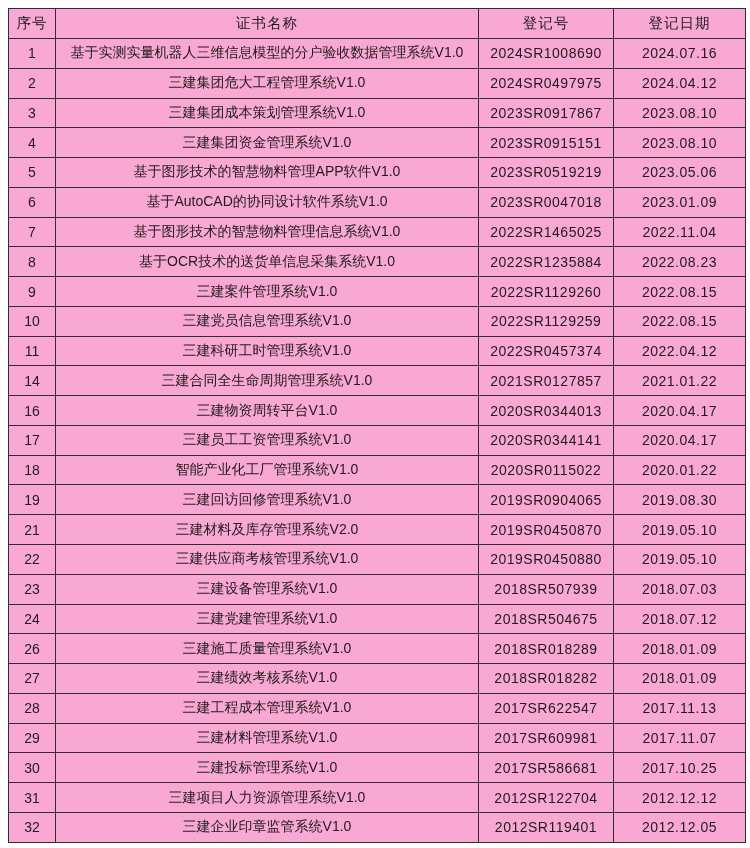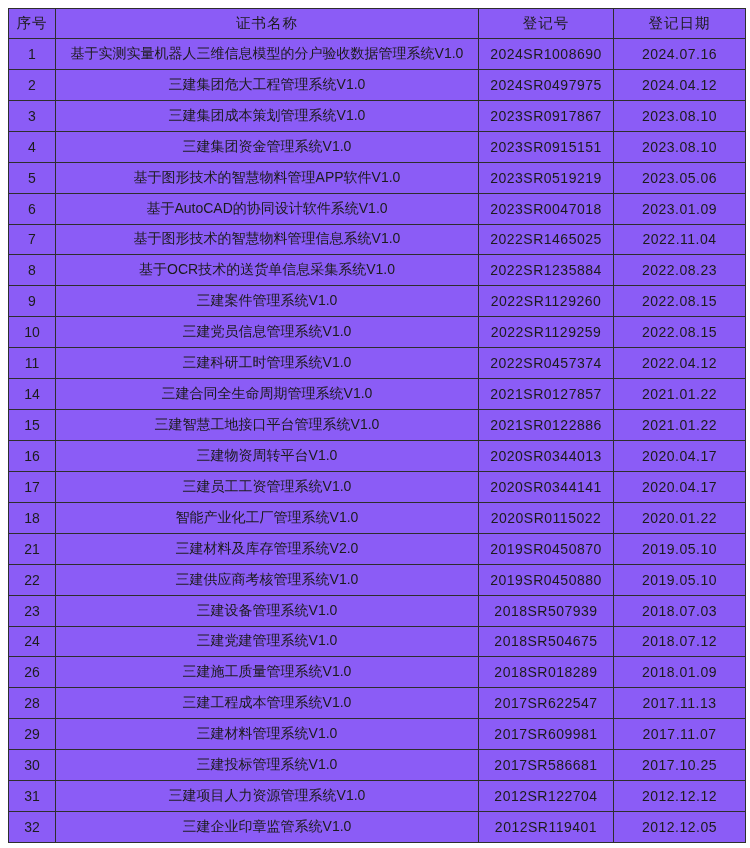--- a/index.html
+++ b/index.html
@@ -19,21 +19,21 @@
     left: 8px;
     top: 8px;
     width: 737px;
     height: 835px;
   }
   table.cert-table {
     border-collapse: collapse;
     table-layout: fixed;
     width: 737px;
     height: 835px;
-    background: #8b5cf6;
+    background: #f9a8d4;
   }
   table.cert-table th,
   table.cert-table td {
     border: 1px solid #2e2e2e;
     text-align: center;
     vertical-align: middle;
     font-size: 14px;
     font-weight: normal;
     color: #1c1c1c;
     padding: 0 1px;
@@ -145,44 +145,44 @@
           <td data-name="reg-no-cell">2022SR0457374</td>
           <td data-name="reg-date-cell">2022.04.12</td>
         </tr>
         <tr data-name="table-row">
           <td data-name="row-index-cell">14</td>
           <td data-name="cert-name-cell">三建合同全生命周期管理系统V1.0</td>
           <td data-name="reg-no-cell">2021SR0127857</td>
           <td data-name="reg-date-cell">2021.01.22</td>
         </tr>
         <tr data-name="table-row">
-          <td data-name="row-index-cell">15</td>
-          <td data-name="cert-name-cell">三建智慧工地接口平台管理系统V1.0</td>
-          <td data-name="reg-no-cell">2021SR0122886</td>
-          <td data-name="reg-date-cell">2021.01.22</td>
-        </tr>
-        <tr data-name="table-row">
           <td data-name="row-index-cell">16</td>
           <td data-name="cert-name-cell">三建物资周转平台V1.0</td>
           <td data-name="reg-no-cell">2020SR0344013</td>
           <td data-name="reg-date-cell">2020.04.17</td>
         </tr>
         <tr data-name="table-row">
           <td data-name="row-index-cell">17</td>
           <td data-name="cert-name-cell">三建员工工资管理系统V1.0</td>
           <td data-name="reg-no-cell">2020SR0344141</td>
           <td data-name="reg-date-cell">2020.04.17</td>
         </tr>
         <tr data-name="table-row">
           <td data-name="row-index-cell">18</td>
           <td data-name="cert-name-cell">智能产业化工厂管理系统V1.0</td>
           <td data-name="reg-no-cell">2020SR0115022</td>
           <td data-name="reg-date-cell">2020.01.22</td>
         </tr>
         <tr data-name="table-row">
+          <td data-name="row-index-cell">19</td>
+          <td data-name="cert-name-cell">三建回访回修管理系统V1.0</td>
+          <td data-name="reg-no-cell">2019SR0904065</td>
+          <td data-name="reg-date-cell">2019.08.30</td>
+        </tr>
+        <tr data-name="table-row">
           <td data-name="row-index-cell">21</td>
           <td data-name="cert-name-cell">三建材料及库存管理系统V2.0</td>
           <td data-name="reg-no-cell">2019SR0450870</td>
           <td data-name="reg-date-cell">2019.05.10</td>
         </tr>
         <tr data-name="table-row">
           <td data-name="row-index-cell">22</td>
           <td data-name="cert-name-cell">三建供应商考核管理系统V1.0</td>
           <td data-name="reg-no-cell">2019SR0450880</td>
           <td data-name="reg-date-cell">2019.05.10</td>
@@ -196,20 +196,26 @@
         <tr data-name="table-row">
           <td data-name="row-index-cell">24</td>
           <td data-name="cert-name-cell">三建党建管理系统V1.0</td>
           <td data-name="reg-no-cell">2018SR504675</td>
           <td data-name="reg-date-cell">2018.07.12</td>
         </tr>
         <tr data-name="table-row">
           <td data-name="row-index-cell">26</td>
           <td data-name="cert-name-cell">三建施工质量管理系统V1.0</td>
           <td data-name="reg-no-cell">2018SR018289</td>
+          <td data-name="reg-date-cell">2018.01.09</td>
+        </tr>
+        <tr data-name="table-row">
+          <td data-name="row-index-cell">27</td>
+          <td data-name="cert-name-cell">三建绩效考核系统V1.0</td>
+          <td data-name="reg-no-cell">2018SR018282</td>
           <td data-name="reg-date-cell">2018.01.09</td>
         </tr>
         <tr data-name="table-row">
           <td data-name="row-index-cell">28</td>
           <td data-name="cert-name-cell">三建工程成本管理系统V1.0</td>
           <td data-name="reg-no-cell">2017SR622547</td>
           <td data-name="reg-date-cell">2017.11.13</td>
         </tr>
         <tr data-name="table-row">
           <td data-name="row-index-cell">29</td>

